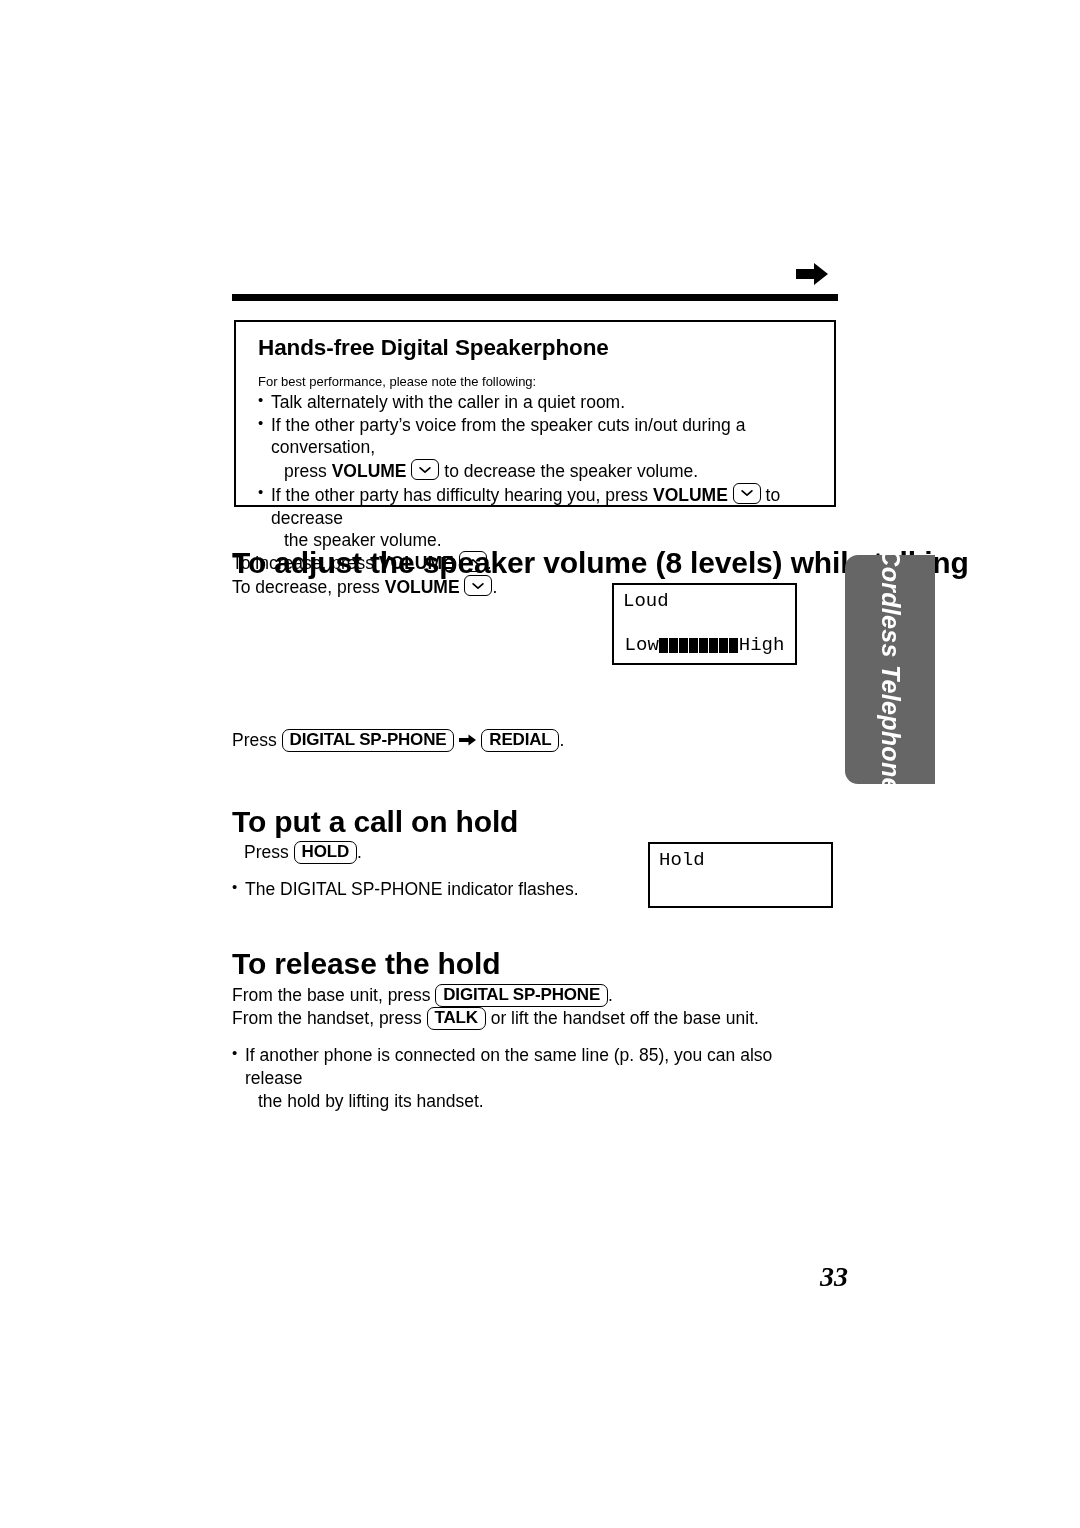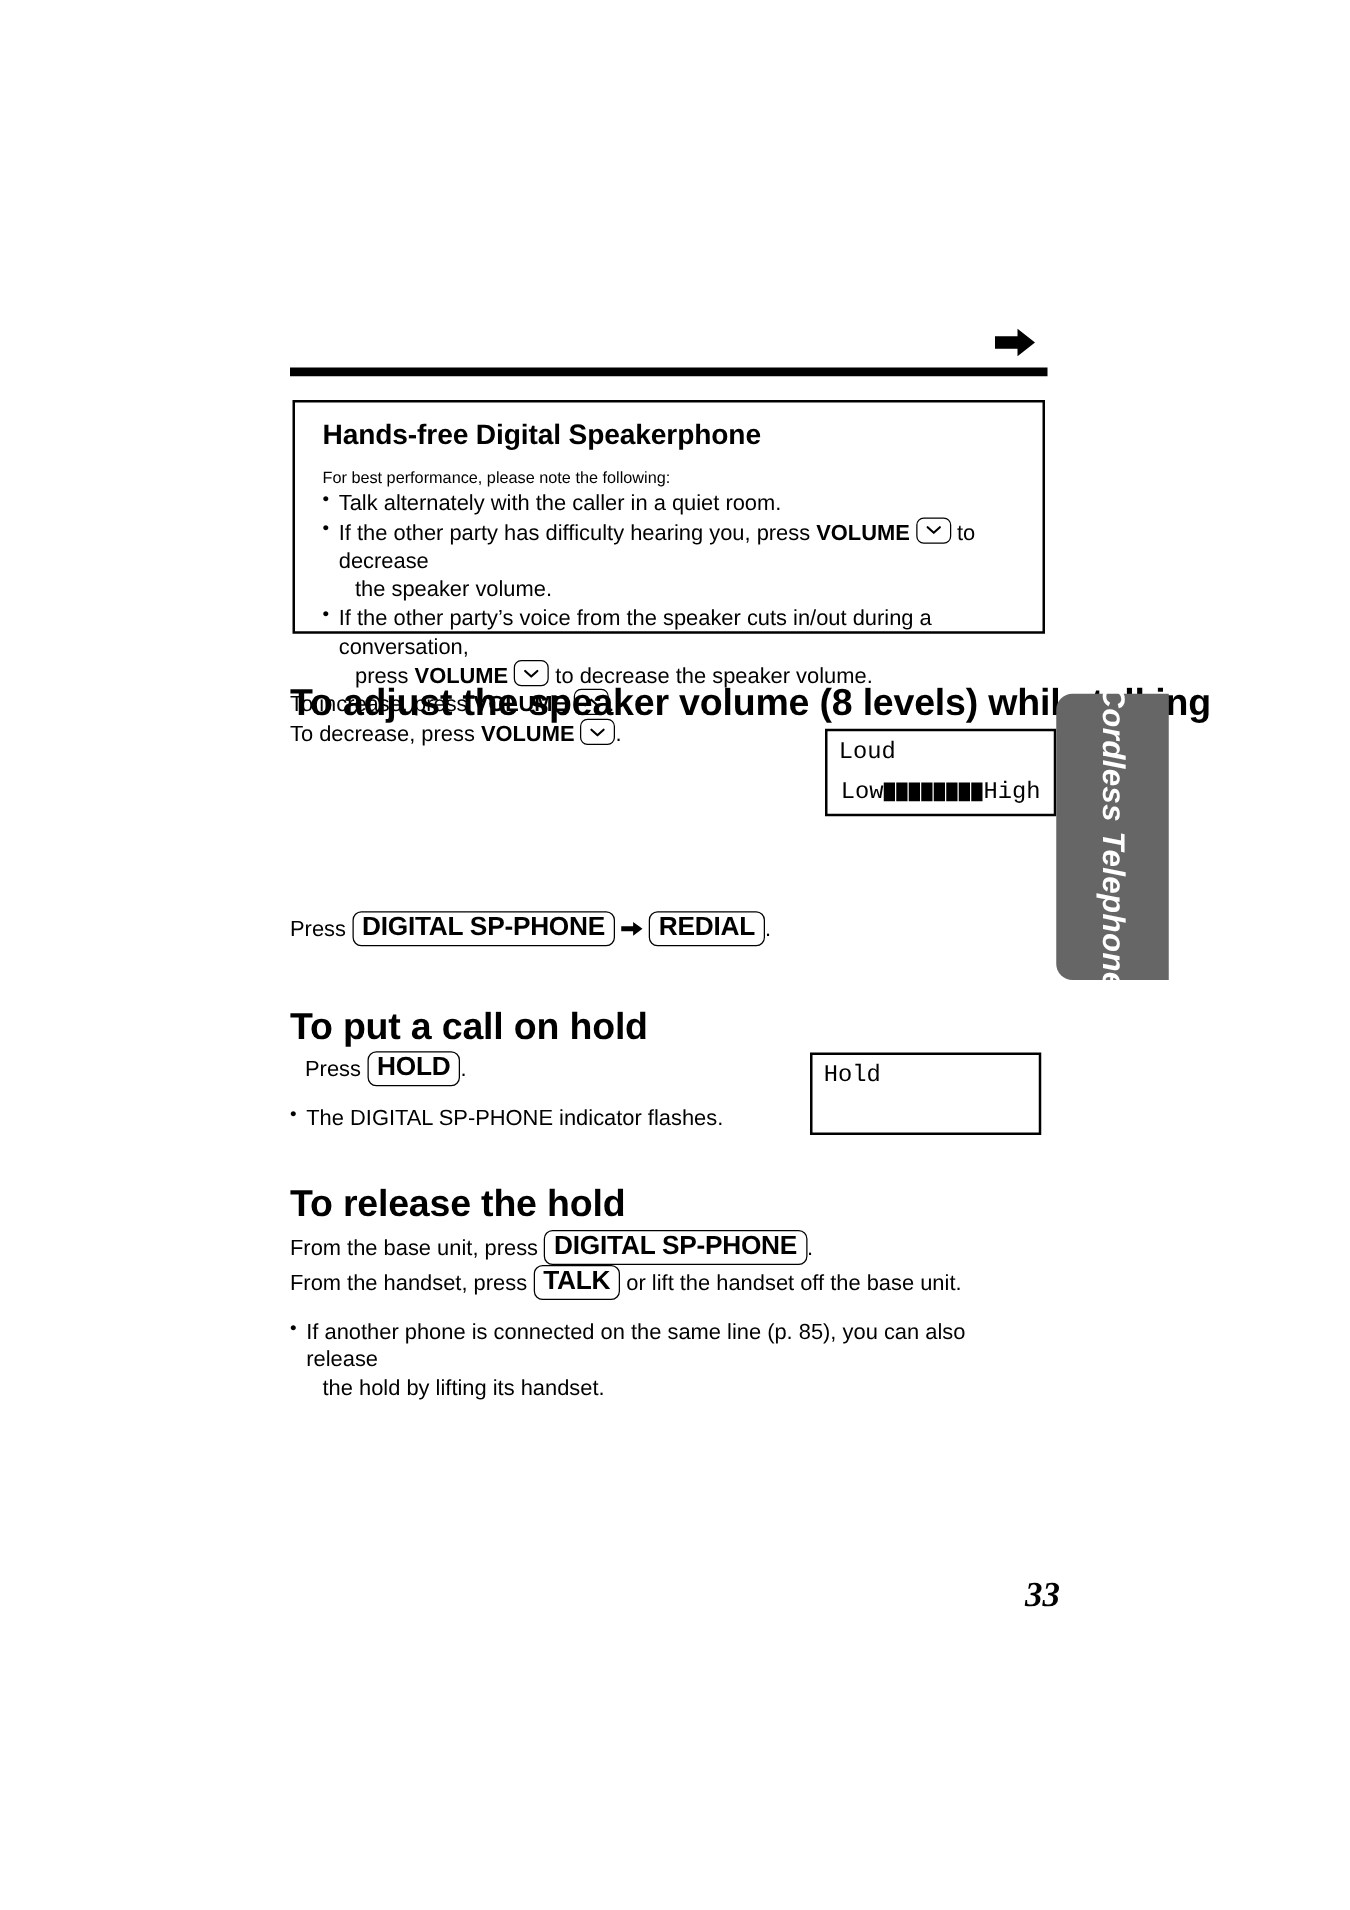--- a/index.html
+++ b/index.html
@@ -128,21 +128,21 @@
     top: -1px;
     font-size: 15px;
   }
 
   
   .keycap {
     display: inline-block;
     border: 1.6px solid #000;
     border-radius: 7px;
     padding: 0px 7px 1px 7px;
-    font-size: 21px;
+    font-size: 17px;
     font-weight: bold;
     line-height: 1.18;
     vertical-align: 1px;
     letter-spacing: -0.2px;
     white-space: nowrap;
   }
   .arrowkey {
     display: inline-block;
     width: 26px;
     height: 19px;
@@ -168,24 +168,24 @@
   
   .lcd {
     position: absolute;
     border: 2px solid #000;
     box-sizing: border-box;
     font-family: "Liberation Mono", "DejaVu Sans Mono", monospace;
     font-size: 19px;
     padding: 6px 9px;
   }
   .lcd-volume {
-    left: 660px;
+    left: 612px;
     top: 583px;
     width: 185px;
-    height: 70px;
+    height: 82px;
   }
   .lcd-hold {
     left: 648px;
     top: 842px;
     width: 185px;
     height: 66px;
   }
   .lcd-line1 { line-height: 1.15; }
   .lcd-line2 {
     position: absolute;
@@ -257,41 +257,41 @@
     </svg>
   </div>
   <div class="top-rule"></div>
 
   <div class="callout">
     <div class="callout-title">Hands-free Digital Speakerphone</div>
     <div class="callout-intro">For best performance, please note the following:</div>
     <ul class="bullets">
       <li>
         <span>Talk alternately with the caller in a quiet room.</span>
-      </li>
-      <li>
-        <span>If the other party has difficulty hearing you, press </span><b>VOLUME</b>
-        <span class="arrowkey">
-          <svg viewBox="0 0 14 9" width="13" height="8">
-              <path d="M1.5 2 L7 7 L12.5 2" stroke="#000" stroke-width="1.9" fill="none" stroke-linecap="round" stroke-linejoin="round"></path>
-            </svg>
-        </span><span> to decrease</span>
-        <span class="bullet-indent">the speaker volume.</span>
       </li>
       <li>
         <span>If the other party’s voice from the speaker cuts in/out during a conversation,</span>
         <span class="bullet-indent">
           <span>press </span><b>VOLUME</b>
           <span class="arrowkey">
             <svg viewBox="0 0 14 9" width="13" height="8">
                 <path d="M1.5 2 L7 7 L12.5 2" stroke="#000" stroke-width="1.9" fill="none" stroke-linecap="round" stroke-linejoin="round"></path>
               </svg>
           </span><span> to decrease the speaker volume.</span>
         </span>
       </li>
+      <li>
+        <span>If the other party has difficulty hearing you, press </span><b>VOLUME</b>
+        <span class="arrowkey">
+          <svg viewBox="0 0 14 9" width="13" height="8">
+              <path d="M1.5 2 L7 7 L12.5 2" stroke="#000" stroke-width="1.9" fill="none" stroke-linecap="round" stroke-linejoin="round"></path>
+            </svg>
+        </span><span> to decrease</span>
+        <span class="bullet-indent">the speaker volume.</span>
+      </li>
     </ul>
   </div>
 
   <div class="heading h-volume">To adjust the speaker volume (8 levels) while talking</div>
 
   <div class="body-block b-volume">
     <div class="body-line">
       <span>To increase, press </span><b>VOLUME</b>
       <span class="arrowkey">
         <svg viewBox="0 0 14 9" width="13" height="8">

